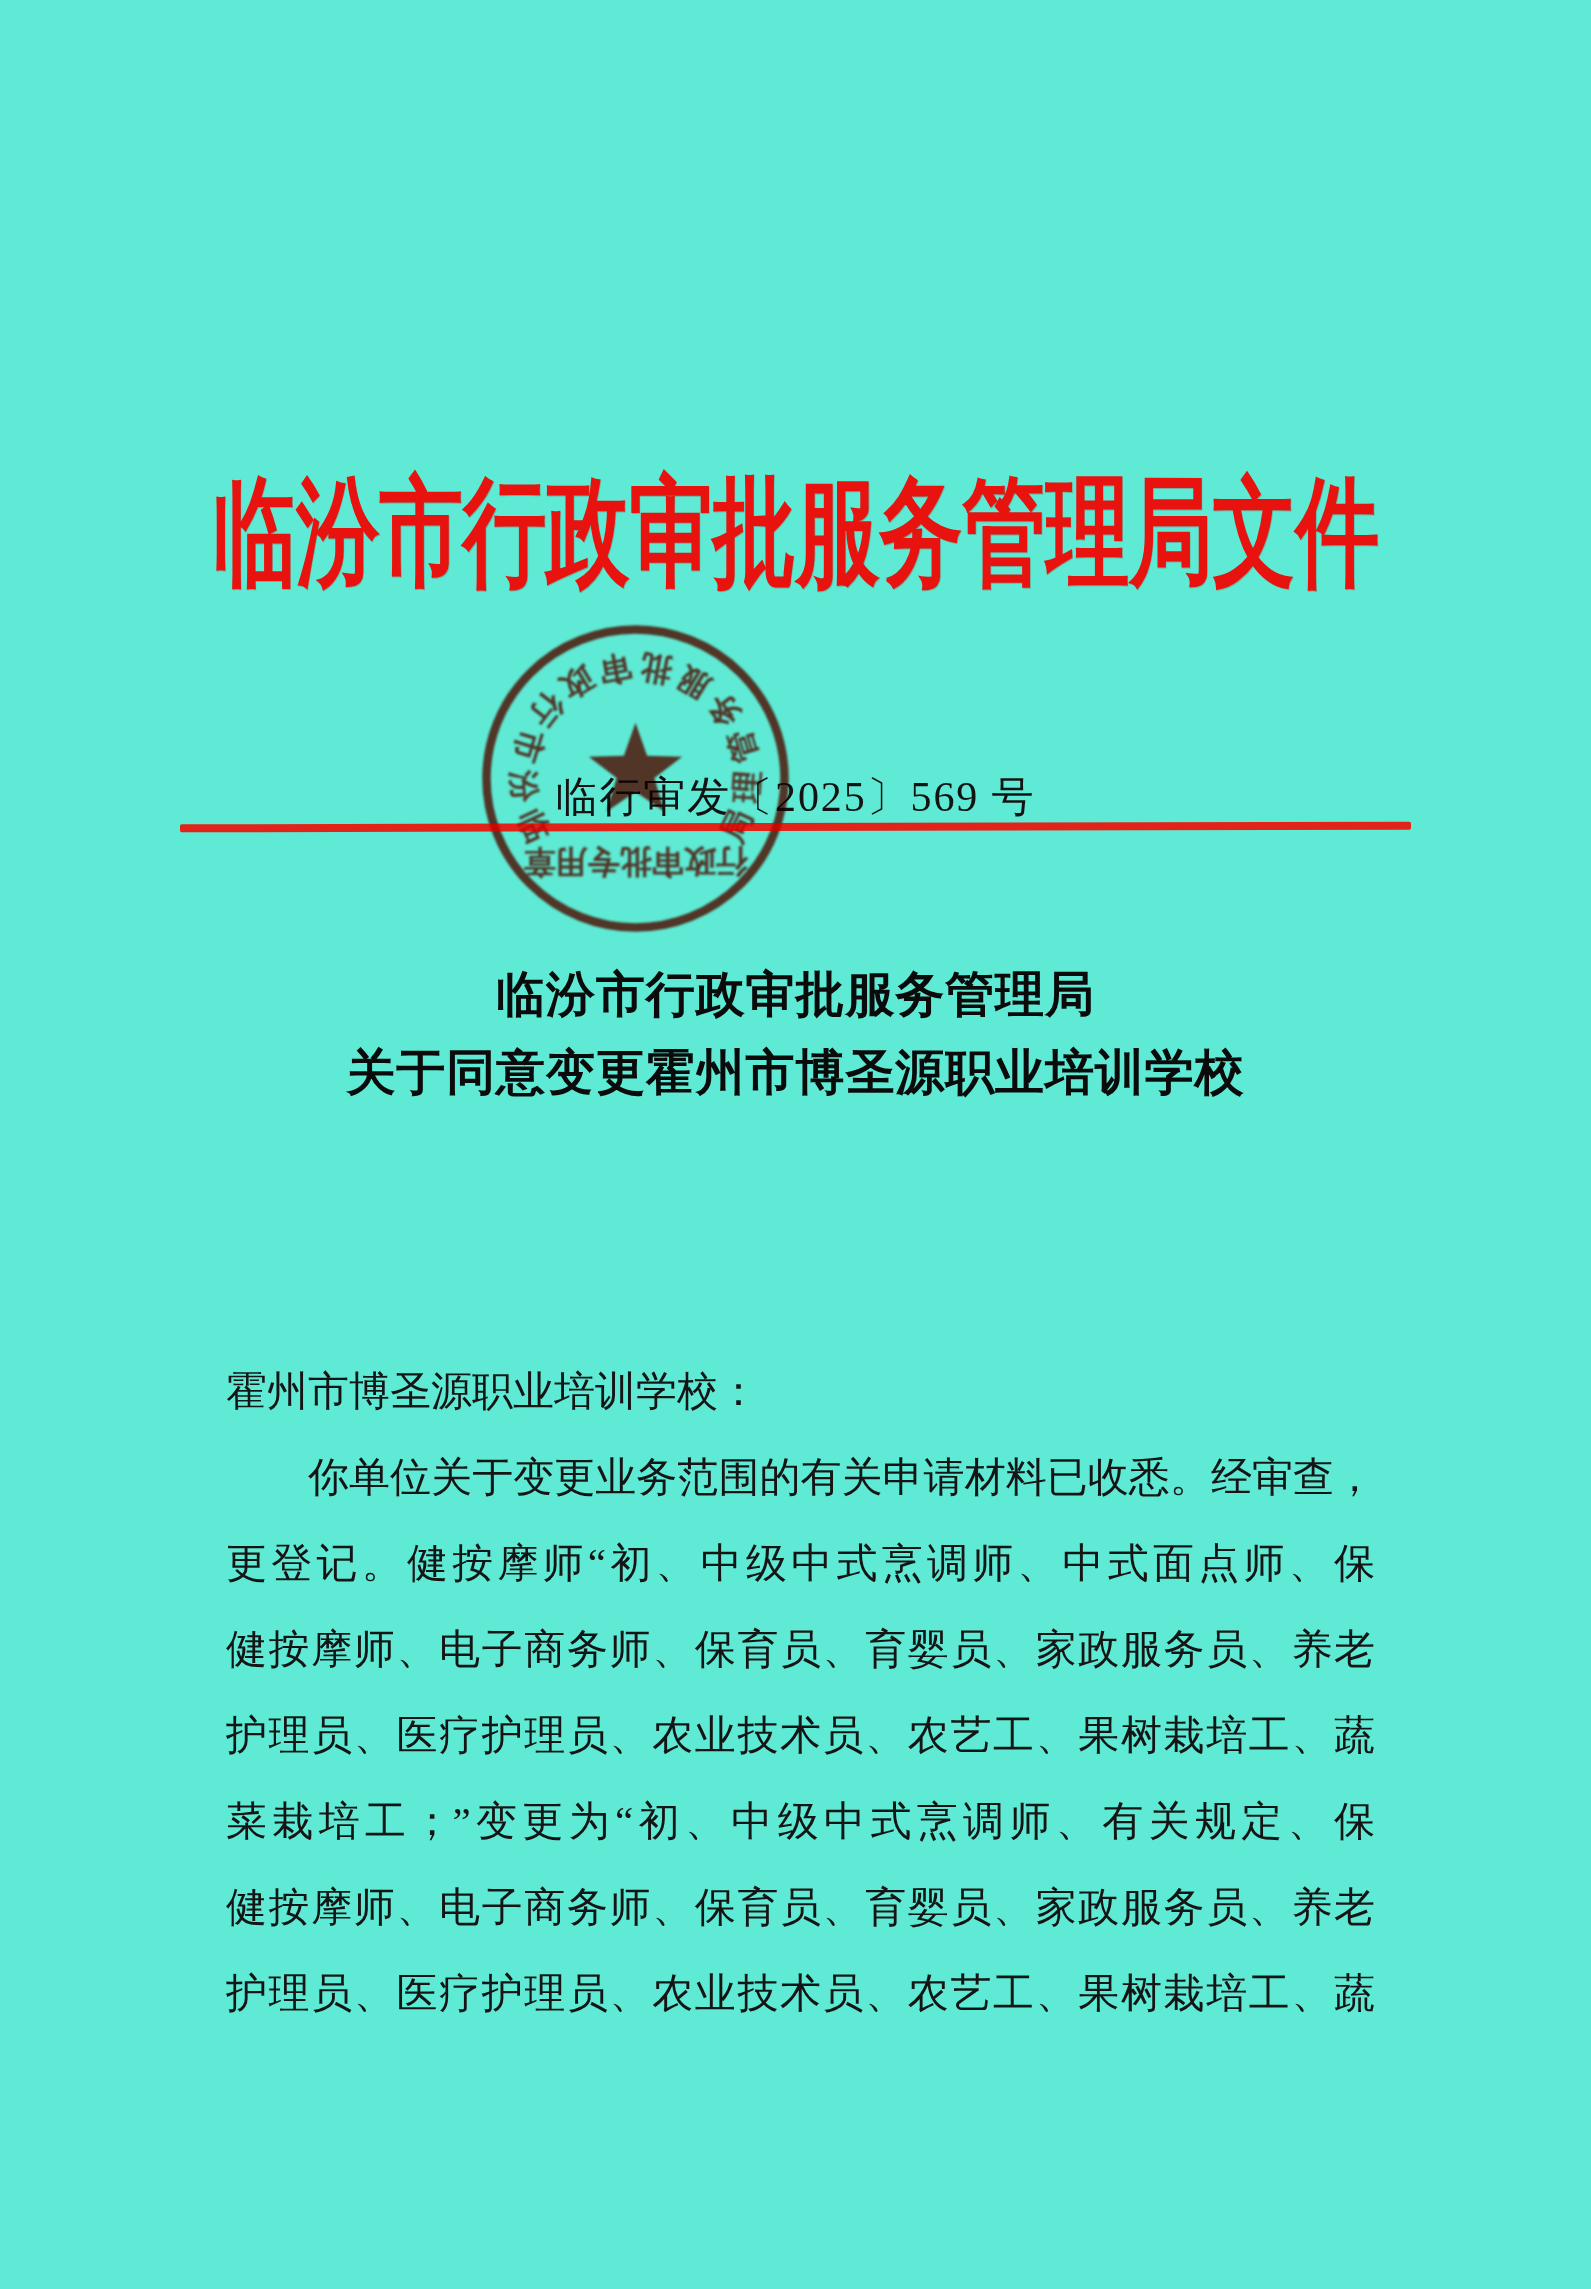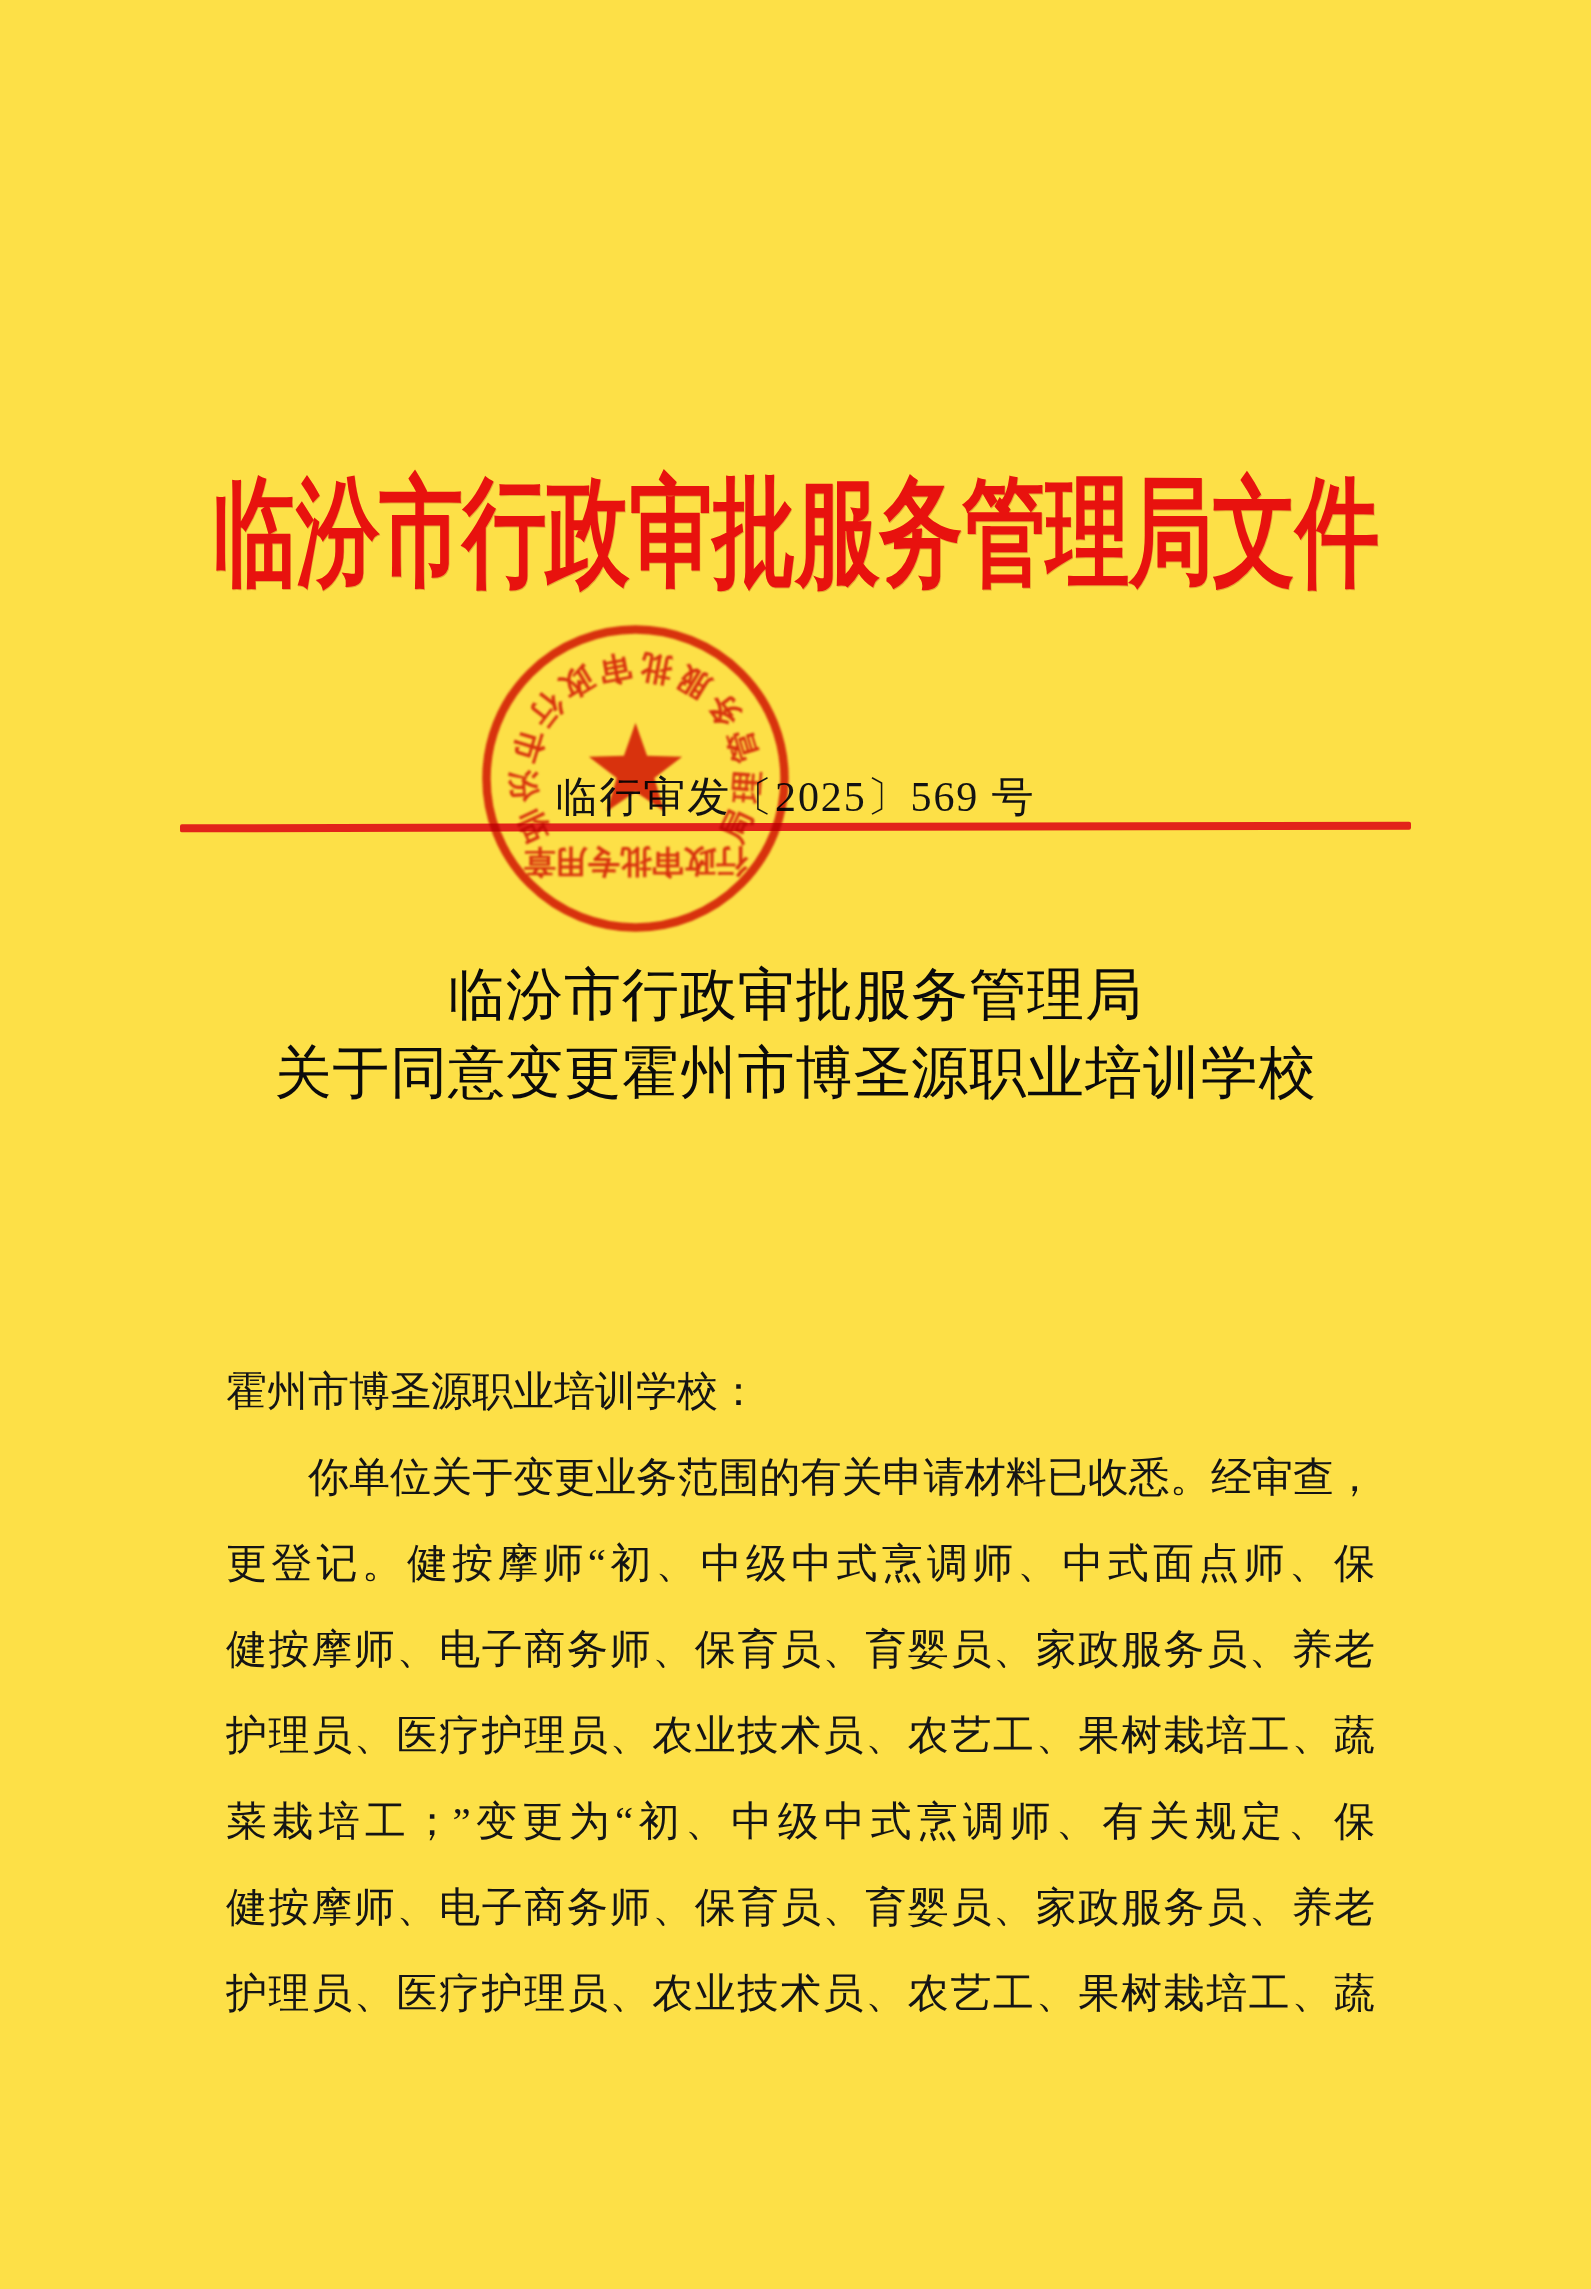--- a/index.html
+++ b/index.html
@@ -1,21 +1,21 @@
 <!DOCTYPE html>
 <html style="font-size:15px"><head>
 <meta charset="utf-8">
 <style>
   * { margin: 0; padding: 0; box-sizing: border-box; }
   html, body { background: #ffffff; }
   .page {
     position: relative;
     width: 1591px;
     height: 2290px;
-    background: #fde047;
+    background: #5eead4;
     overflow: hidden;
     font-family: "Liberation Serif", "DejaVu Serif", serif;
   }
 
   
   .letterhead-wrap {
     position: absolute;
     top: 464px;
     left: 0;
     width: 100%;
@@ -78,23 +78,23 @@
     font-weight: 700;
   }
 
   
   .doc-title {
     position: absolute;
     top: 956px;
     left: 0;
     width: 100%;
     text-align: center;
-    font-weight: 400;
+    font-weight: 700;
     color: #0b0b0b;
-    font-size: 57px;
+    font-size: 49px;
     line-height: 78px;
     letter-spacing: 0.9px;
   }
 
   
   .doc-body {
     position: absolute;
     top: 1348px;
     left: 226px;
     width: 1149px;

